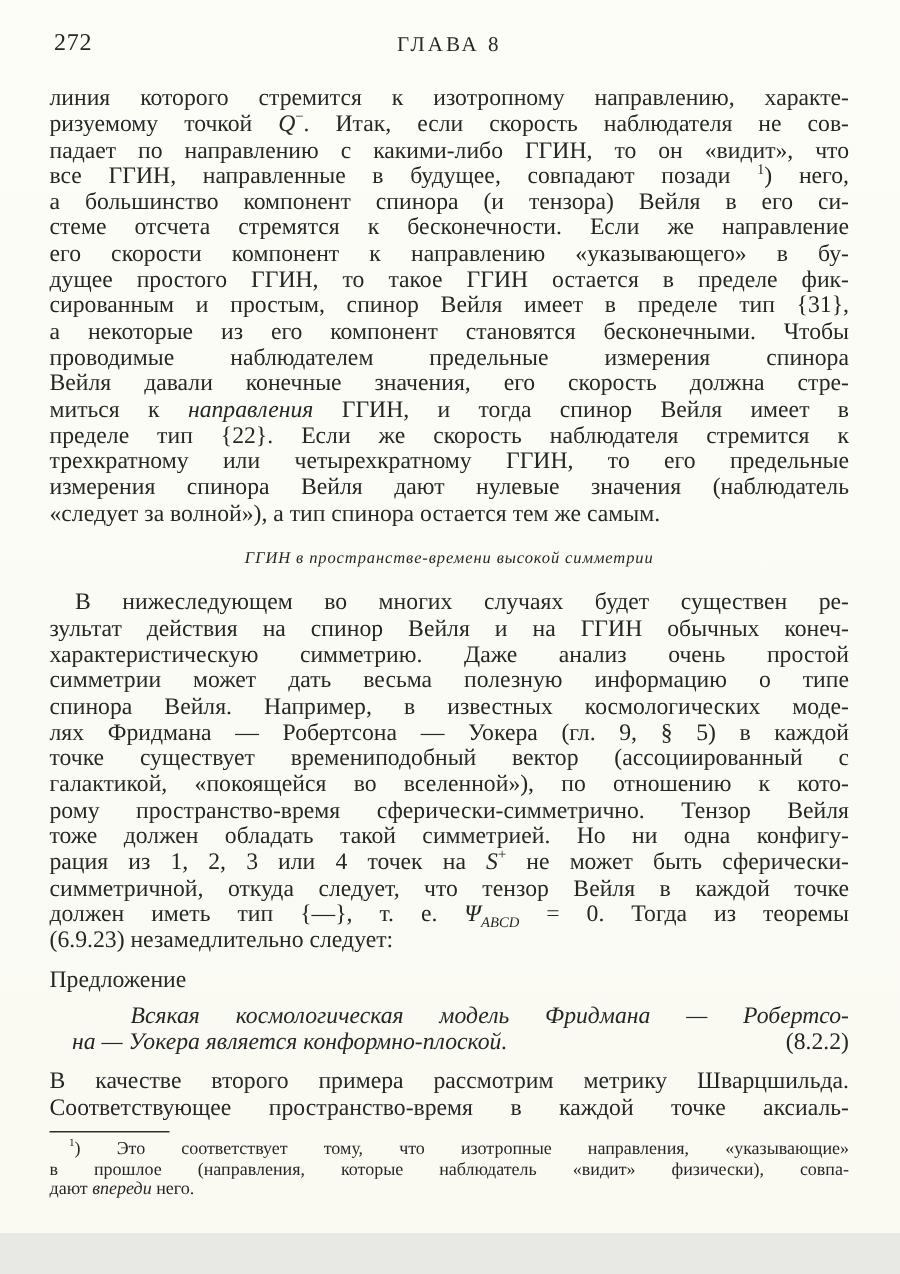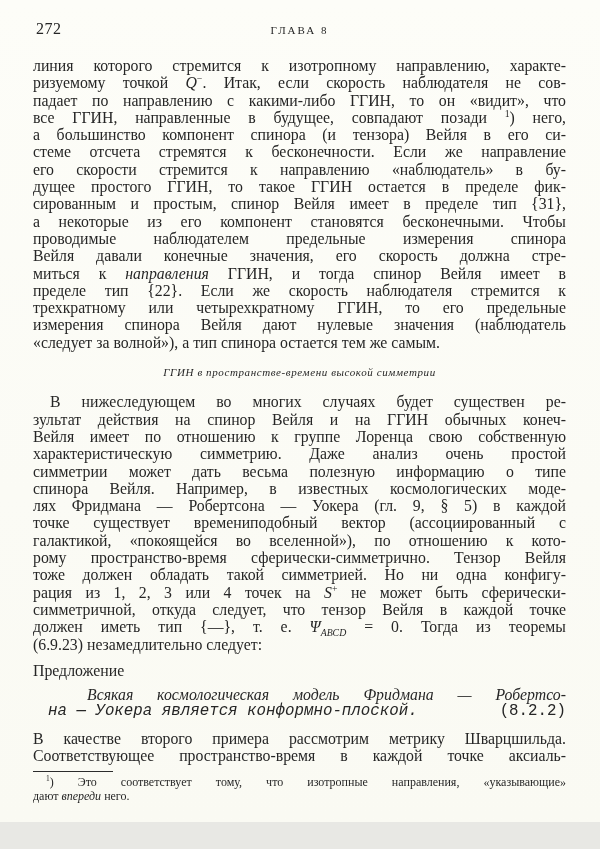--- a/index.html
+++ b/index.html
@@ -21,21 +21,21 @@
     height:17px;
     margin-bottom:4px;
   }
   .pagenum{
     position:absolute;left:3px;top:0;
     font-size:16px;letter-spacing:0.5px;
   }
   .chapter{
     position:absolute;left:0;right:0;top:2px;
     text-align:center;
-    font-size:11px;
+    font-size:14px;
     letter-spacing:2px;
   }
   .para{margin:0;}
   .para-1{margin-top:20px;}
   .line{white-space:nowrap;}
   .j{
     text-align:justify;
     text-align-last:justify;
     -moz-text-align-last:justify;
     white-space:normal;
@@ -50,21 +50,20 @@
     font-size:11px;
   }
   .prop-label{margin-top:9px;}
   .prop{margin:7px 0 0 15px;}
   .prop .line{font-style:italic;}
   .prop-line1{text-indent:39px;}
   .prop-line2{
     display:flex;
     justify-content:space-between;
     align-items:baseline;
-    font-family:Liberation Mono, monospace;
   }
   .prop-line2 .it{font-style:italic;}
   .eqnum{font-style:normal;}
   .para-3{margin-top:9px;}
   .footnote-rule{
     width:80px;height:0;
     border-top:1.6px solid #2c2c2c;
     margin:7px 0 4px 0;
   }
   .footnote{
@@ -86,39 +85,38 @@
     <span class="chapter">ГЛАВА 8</span>
   </div>
 
   <div class="para para-1">
       <div class="line j">линия которого стремится к изотропному направлению, характе-</div>
       <div class="line j">ризуемому точкой <i>Q</i><sup>−</sup>. Итак, если скорость наблюдателя не сов-</div>
       <div class="line j">падает по направлению с какими-либо ГГИН, то он «видит», что</div>
       <div class="line j">все ГГИН, направленные в будущее, совпадают позади <sup>1</sup>) него,</div>
       <div class="line j">а большинство компонент спинора (и тензора) Вейля в его си-</div>
       <div class="line j">стеме отсчета стремятся к бесконечности. Если же направление</div>
-      <div class="line j">его скорости стремится к направлению «наблюдатель» в бу-</div>
+      <div class="line j">его скорости компонент к направлению «указывающего» в бу-</div>
       <div class="line j">дущее простого ГГИН, то такое ГГИН остается в пределе фик-</div>
       <div class="line j">сированным и простым, спинор Вейля имеет в пределе тип {31},</div>
       <div class="line j">а некоторые из его компонент становятся бесконечными. Чтобы</div>
       <div class="line j">проводимые наблюдателем предельные измерения спинора</div>
       <div class="line j">Вейля давали конечные значения, его скорость должна стре-</div>
       <div class="line j">миться к <i>направления</i> ГГИН, и тогда спинор Вейля имеет в</div>
       <div class="line j">пределе тип {22}. Если же скорость наблюдателя стремится к</div>
       <div class="line j">трехкратному или четырехкратному ГГИН, то его предельные</div>
       <div class="line j">измерения спинора Вейля дают нулевые значения (наблюдатель</div>
       <div class="line">«следует за волной»), а тип спинора остается тем же самым.</div>
     </div>
 
   <div class="section-heading">ГГИН в пространстве-времени высокой симметрии</div>
 
   <div class="para" data-indent-first="">
       <div class="line j">В нижеследующем во многих случаях будет существен ре-</div>
       <div class="line j">зультат действия на спинор Вейля и на ГГИН обычных конеч-</div>
-      <div class="line j">Вейля имеет по отношению к группе Лоренца свою собственную</div>
       <div class="line j">характеристическую симметрию. Даже анализ очень простой</div>
       <div class="line j">симметрии может дать весьма полезную информацию о типе</div>
       <div class="line j">спинора Вейля. Например, в известных космологических моде-</div>
       <div class="line j">лях Фридмана — Робертсона — Уокера (гл. 9, § 5) в каждой</div>
       <div class="line j">точке существует времениподобный вектор (ассоциированный с</div>
       <div class="line j">галактикой, «покоящейся во вселенной»), по отношению к кото-</div>
       <div class="line j">рому пространство-время сферически-симметрично. Тензор Вейля</div>
       <div class="line j">тоже должен обладать такой симметрией. Но ни одна конфигу-</div>
       <div class="line j">рация из 1, 2, 3 или 4 точек на <i>S</i><sup>+</sup> не может быть сферически-</div>
       <div class="line j">симметричной, откуда следует, что тензор Вейля в каждой точке</div>
@@ -138,16 +136,17 @@
 
   <div class="para para-3">
       <div class="line j">В качестве второго примера рассмотрим метрику Шварцшильда.</div>
       <div class="line j">Соответствующее пространство-время в каждой точке аксиаль-</div>
     </div>
 
   <div class="footnote-rule"></div>
 
   <div class="footnote" data-indent-first="">
       <div class="line j"><sup>1</sup>) Это соответствует тому, что изотропные направления, «указывающие»</div>
+      <div class="line j">в прошлое (направления, которые наблюдатель «видит» физически), совпа-</div>
       <div class="line">дают <i>впереди</i> него.</div>
     </div>
 
 </div>
 
 </body></html>

